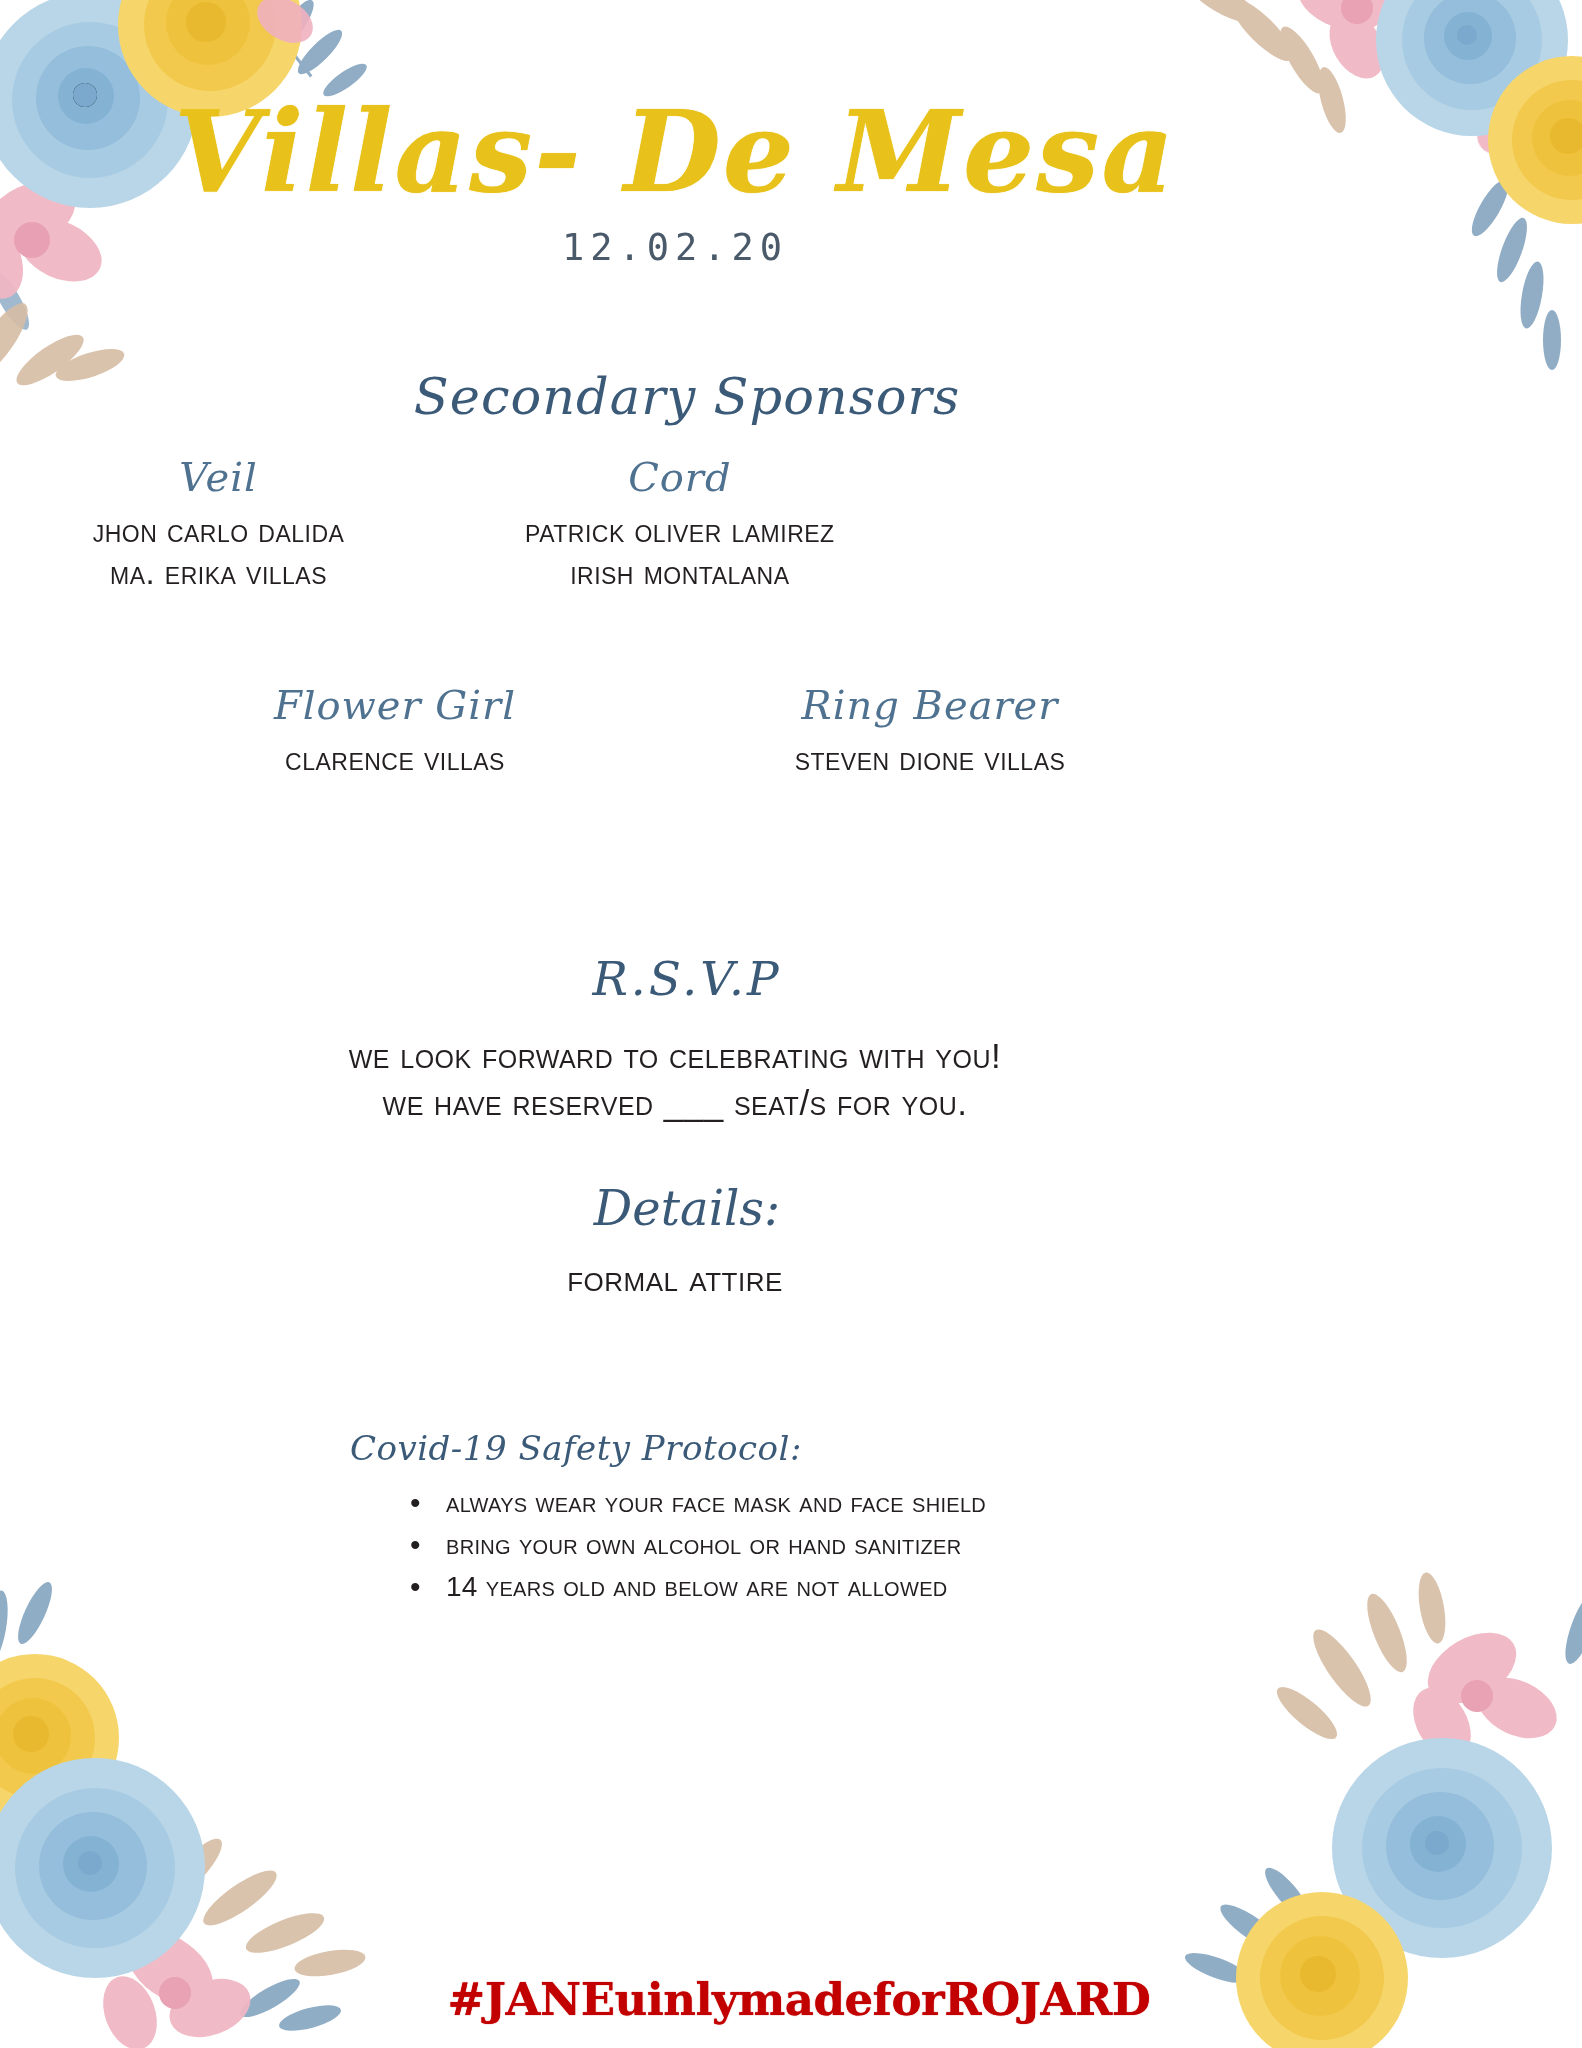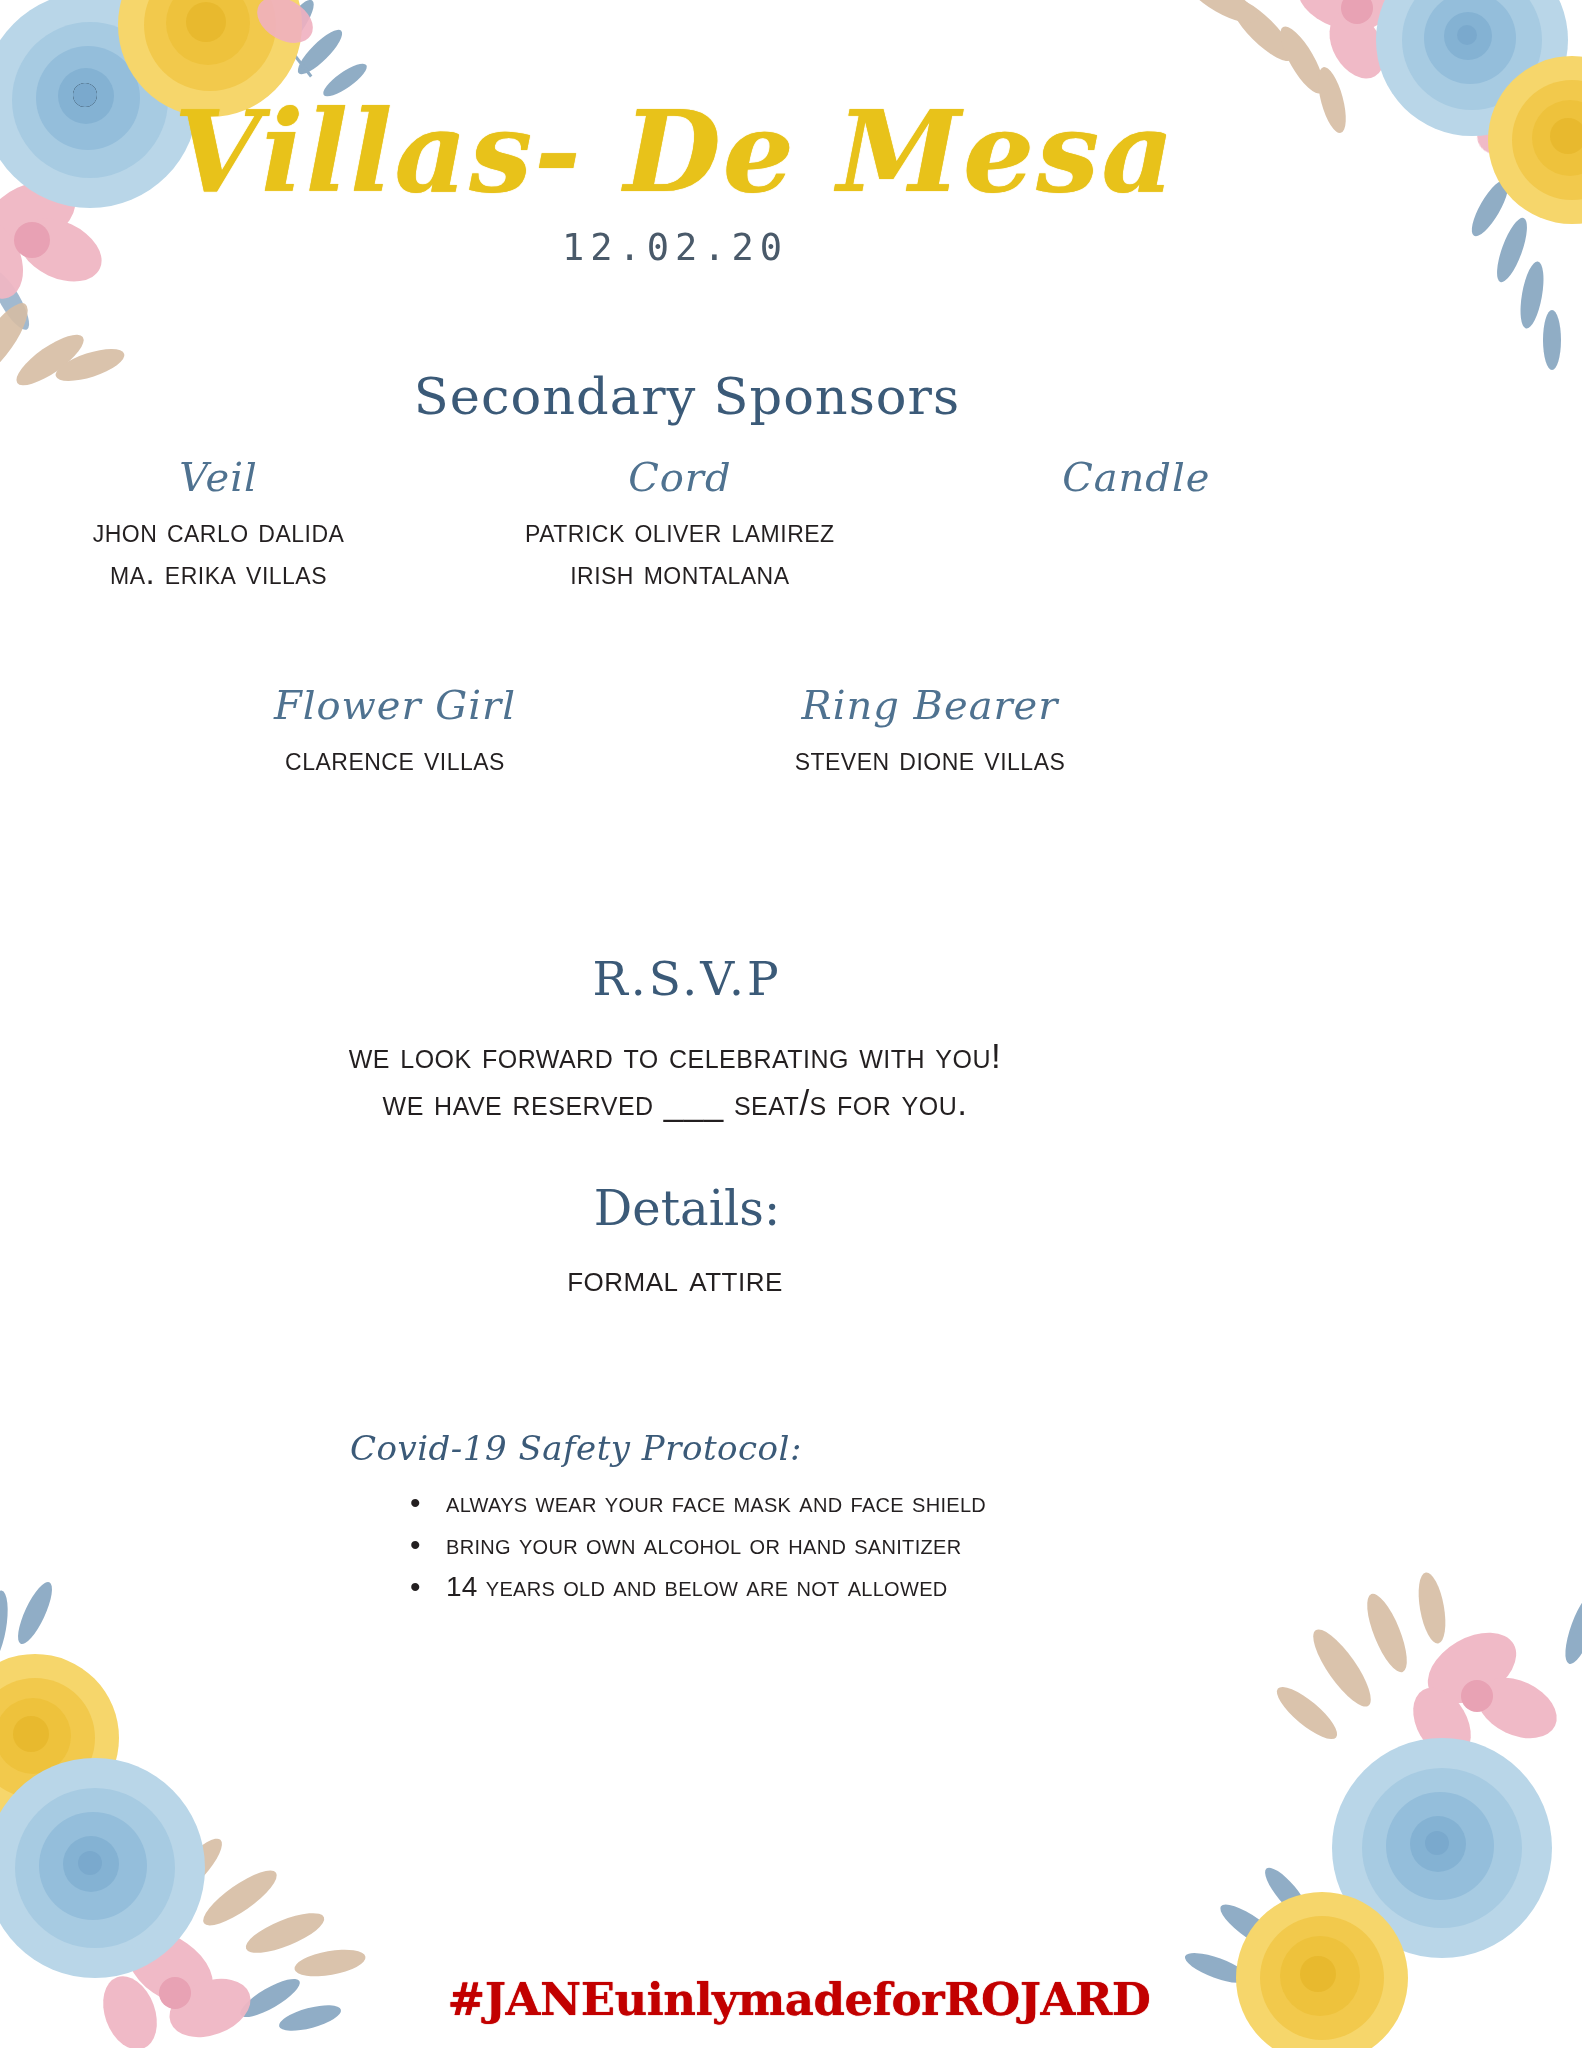--- a/index.html
+++ b/index.html
@@ -52,20 +52,21 @@
     color: #4a5a6a;
     font-family: "DejaVu Sans Mono", monospace;
     font-size: 37px;
     letter-spacing: 6px;
     margin-top: 18px;
   }
 
   
   .script {
     font-family: "DejaVu Serif", serif;
+    font-style: italic;
     color: #3b5a78;
     padding-left: 24px;
   }
   .section-title {
     text-align: center;
     font-size: 51px;
     margin-top: 98px;
     letter-spacing: 1px;
   }
 
@@ -374,21 +375,20 @@
       </div>
     </div>
     <div class="sponsor-col c2">
       <div class="role">Cord</div>
       <div class="names">
         <span class="nm">Patrick Oliver Lamirez</span>
         <span class="nm">Irish MOntalana</span>
       </div>
     </div>
     <div class="sponsor-col c3">
-      <div class="role">Candle</div>
     </div>
   </div>
 
   <div class="sponsor-row row2">
     <div class="sponsor-col c1">
       <div class="role">Flower Girl</div>
       <div class="names">
         <span class="nm">Clarence Villas</span>
       </div>
     </div>

